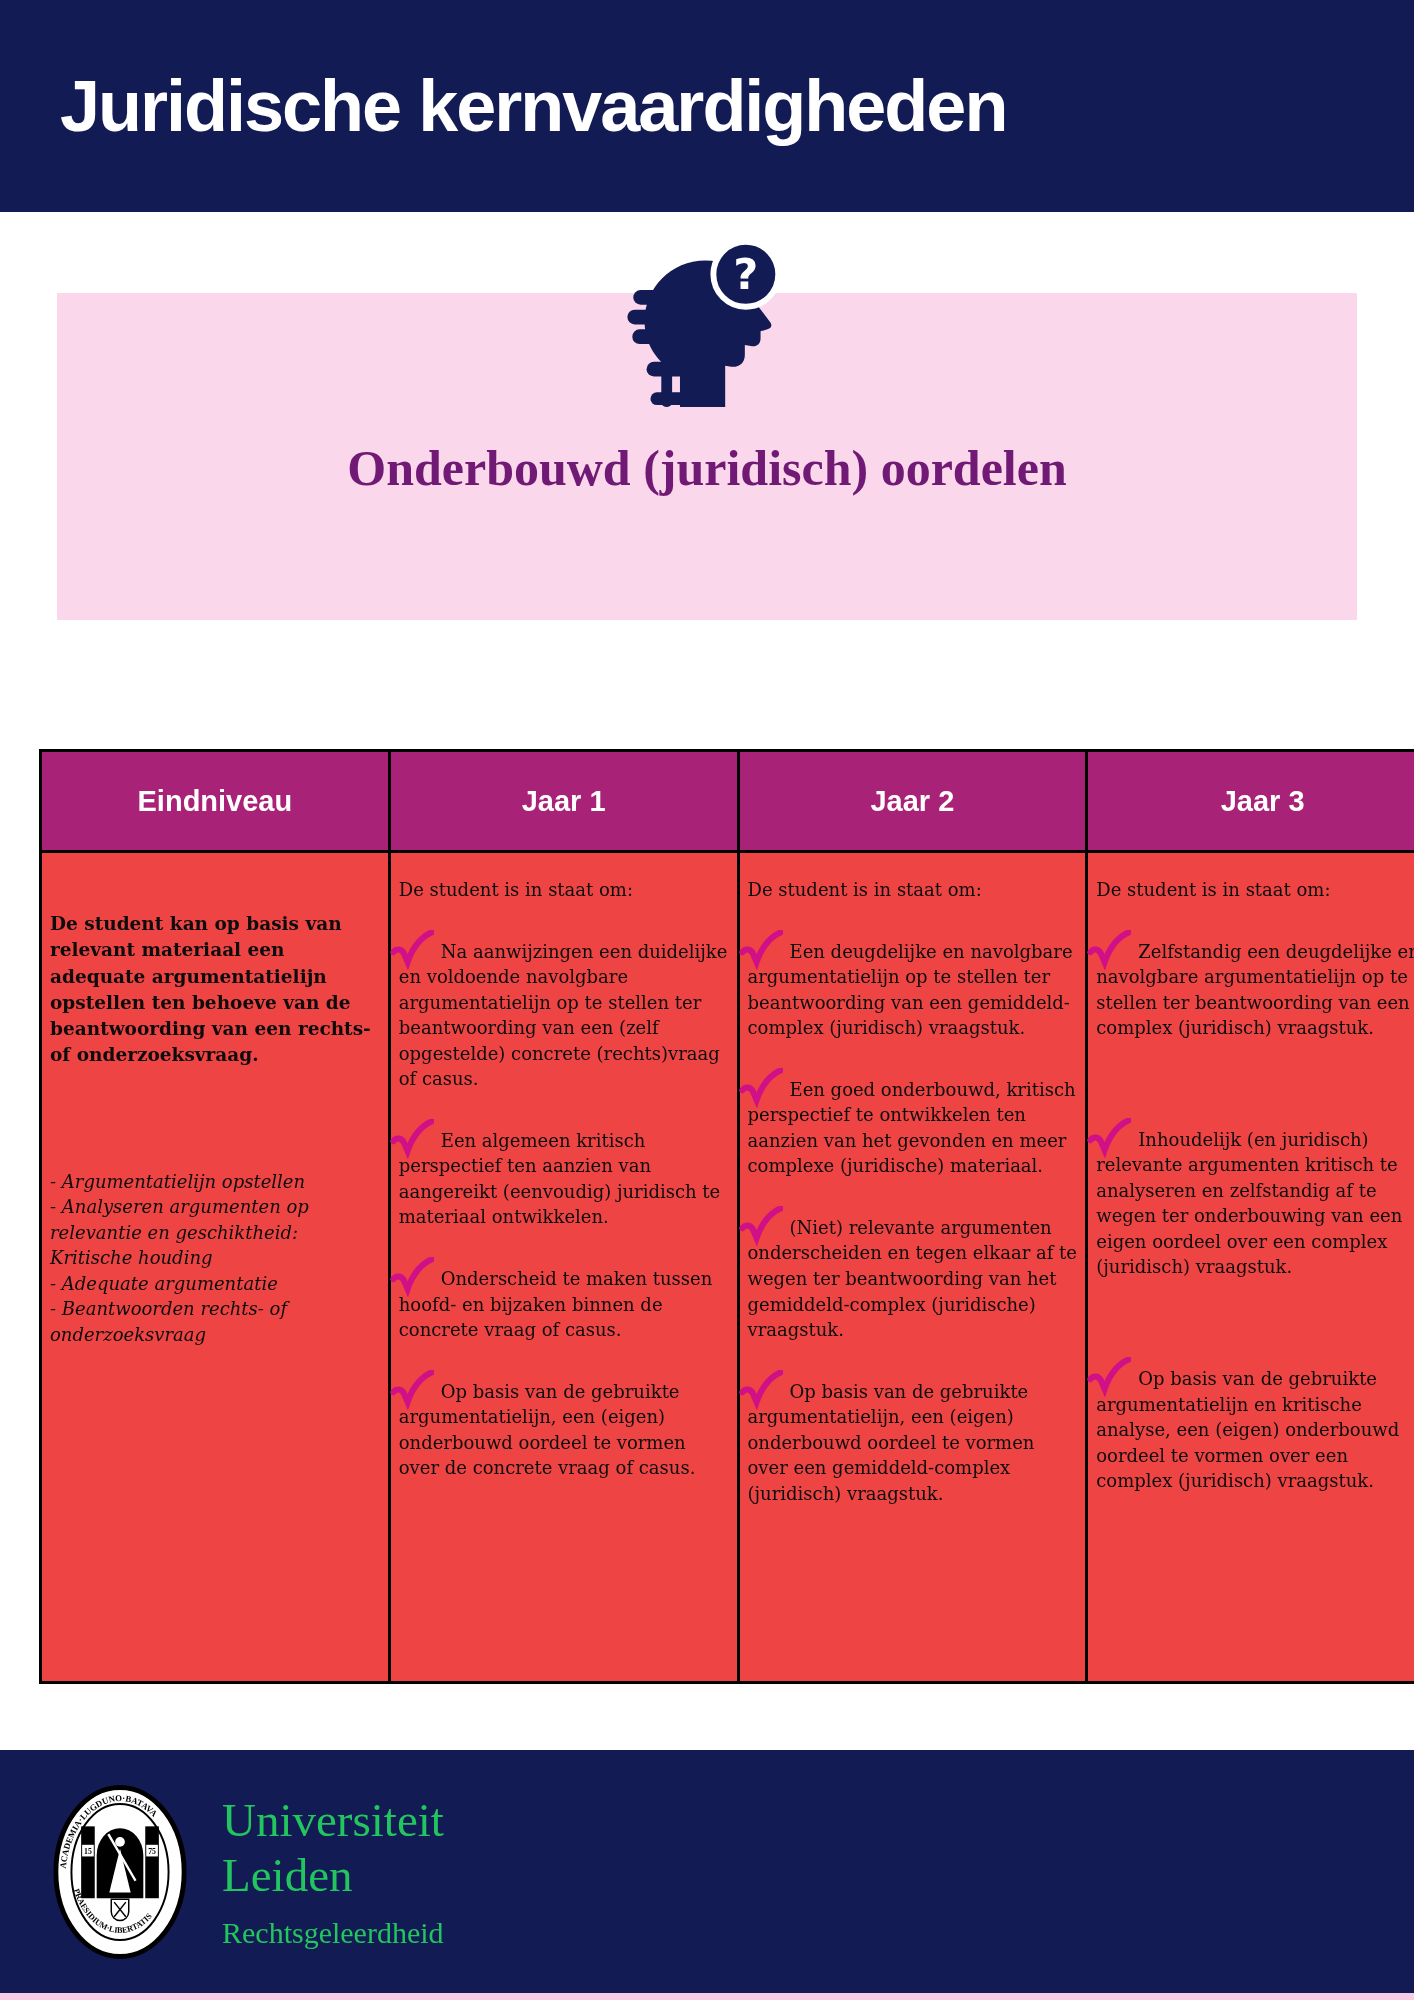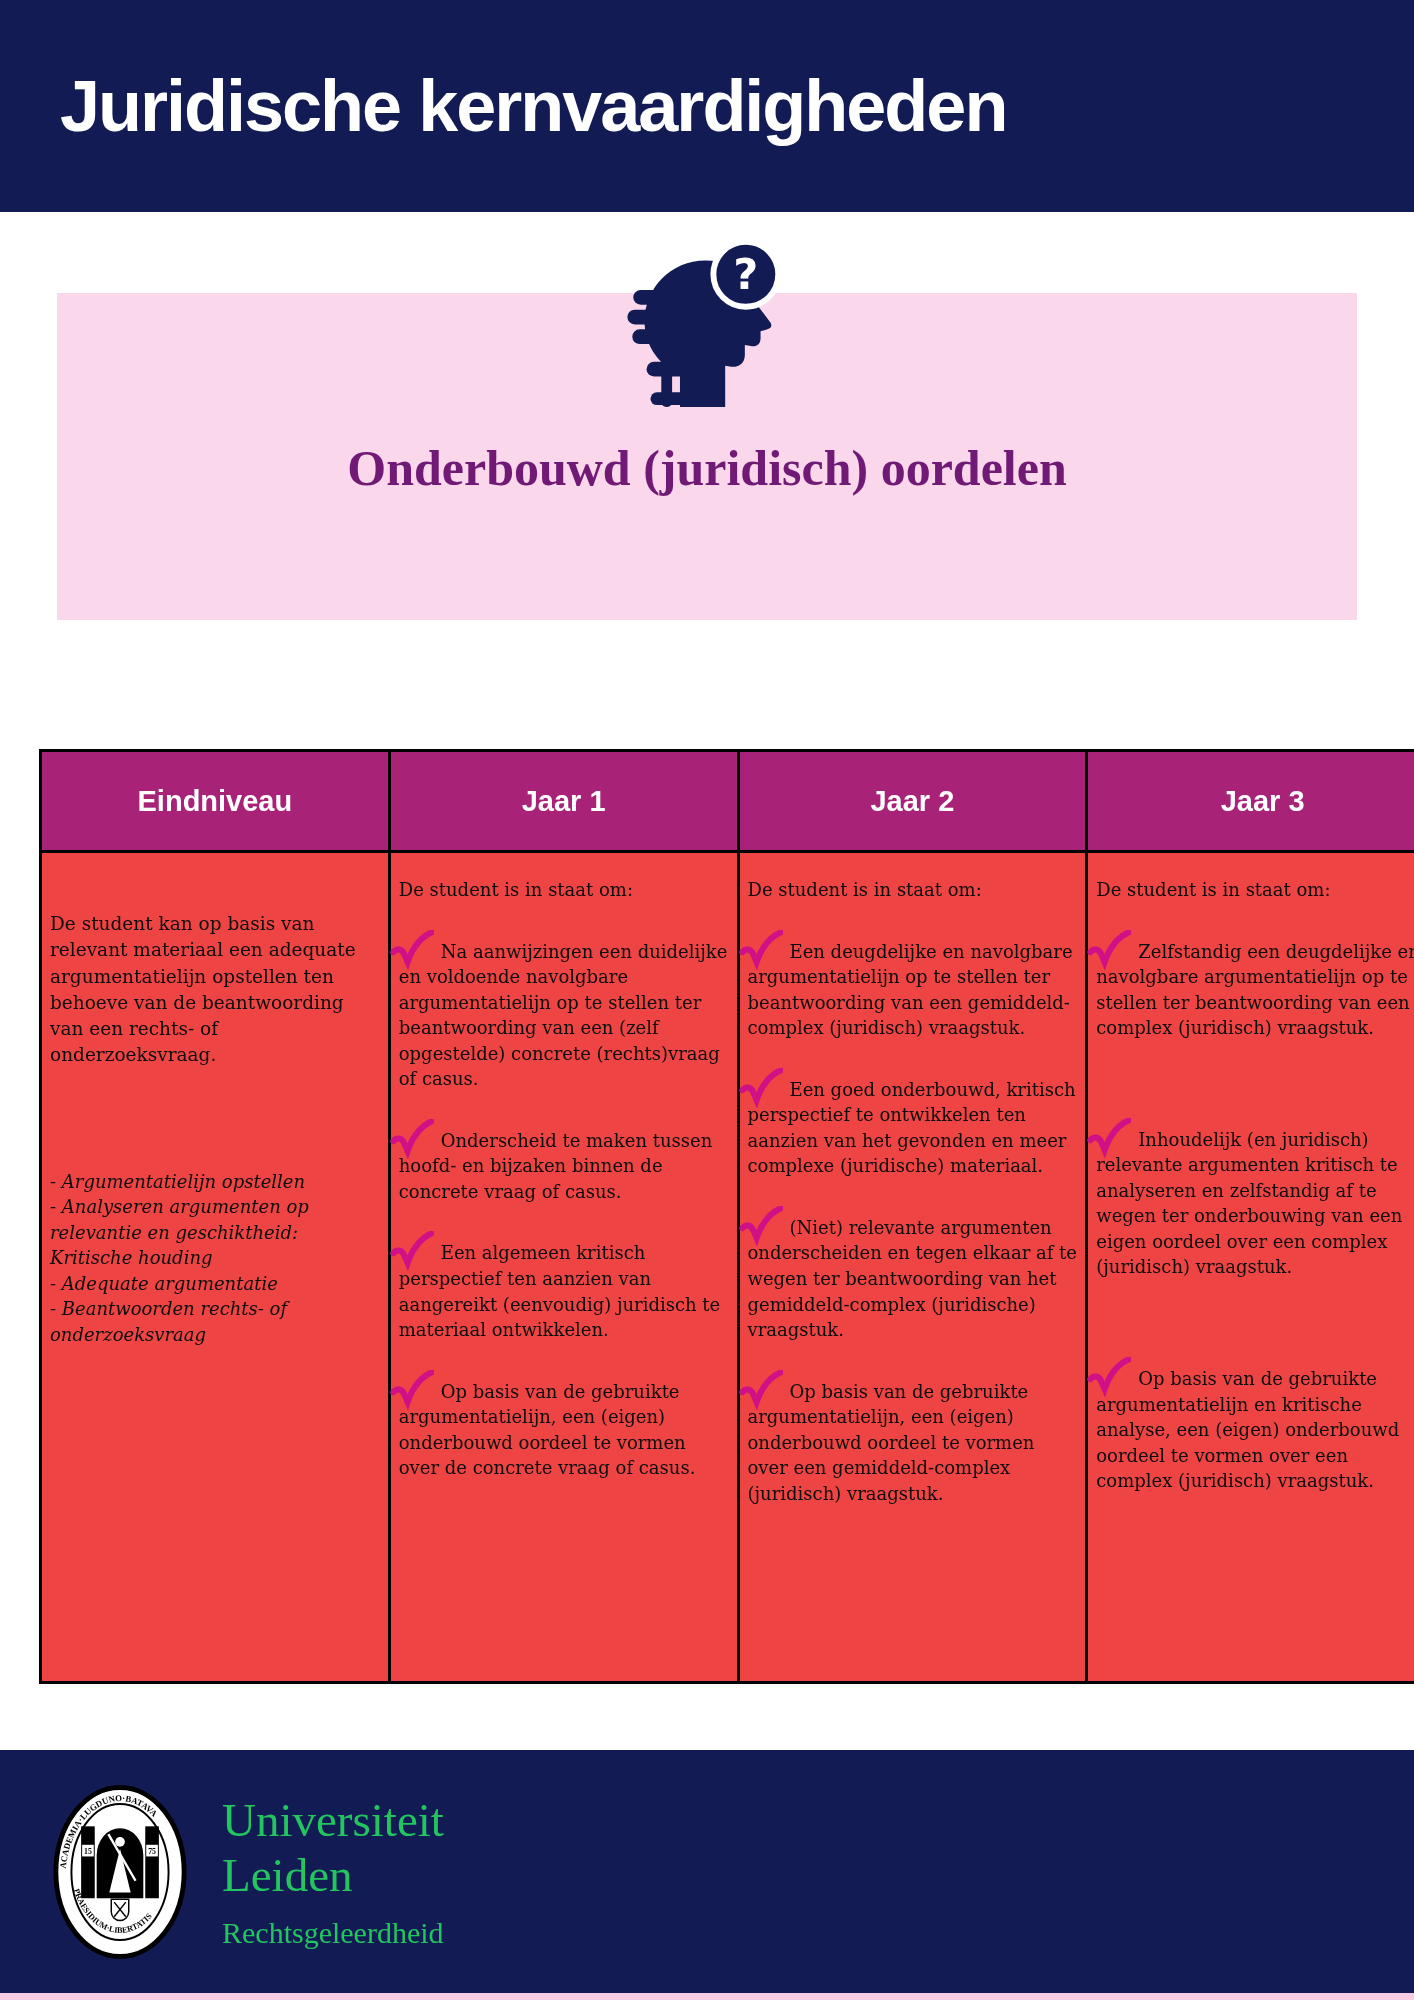--- a/index.html
+++ b/index.html
@@ -63,21 +63,21 @@
   }
   .th:last-child{border-right:none;}
   .tbody{min-height:828px;}
   .cell{
     border-right:3px solid #000;
     padding:24px 8px 30px;
     font-family:"DejaVu Serif","Liberation Serif",serif;
     font-size:18px;line-height:1.42;color:var(--ink);
   }
   .cell:last-child{border-right:none;}
-  .desc{font-weight:400;margin-top:34px;font-size:18.5px;}
+  .desc{font-weight:700;margin-top:34px;font-size:18.5px;}
   .aspects{margin-top:100px;font-style:italic;}
   .intro{}
   .bullet{position:relative;margin-top:36px;text-indent:42px;}
   .col-jaar3 .bullet + .bullet{margin-top:86px;}
   .check{
     position:absolute;left:-9px;top:-9px;
     width:44px;height:40px;text-indent:0;
   }
   
   .footer{
@@ -156,27 +156,27 @@
         <div class="bullet">
           <svg class="check" viewBox="0 0 40 36">
               <path d="M3 20 C6 16 11 17 13 22 L16 29 C21 14 30 5 38 2" stroke="#cf1086" stroke-width="5.5" fill="none" stroke-linecap="round"></path>
             </svg>
           <span>Na aanwijzingen een duidelijke en voldoende navolgbare argumentatielijn op te stellen ter beantwoording van een (zelf opgestelde) concrete (rechts)vraag of casus.</span>
         </div>
         <div class="bullet">
           <svg class="check" viewBox="0 0 40 36">
               <path d="M3 20 C6 16 11 17 13 22 L16 29 C21 14 30 5 38 2" stroke="#cf1086" stroke-width="5.5" fill="none" stroke-linecap="round"></path>
             </svg>
+          <span>Een algemeen kritisch perspectief ten aanzien van aangereikt (eenvoudig) juridisch te materiaal ontwikkelen.</span>
+        </div>
+        <div class="bullet">
+          <svg class="check" viewBox="0 0 40 36">
+              <path d="M3 20 C6 16 11 17 13 22 L16 29 C21 14 30 5 38 2" stroke="#cf1086" stroke-width="5.5" fill="none" stroke-linecap="round"></path>
+            </svg>
           <span>Onderscheid te maken tussen hoofd- en bijzaken binnen de concrete vraag of casus.</span>
-        </div>
-        <div class="bullet">
-          <svg class="check" viewBox="0 0 40 36">
-              <path d="M3 20 C6 16 11 17 13 22 L16 29 C21 14 30 5 38 2" stroke="#cf1086" stroke-width="5.5" fill="none" stroke-linecap="round"></path>
-            </svg>
-          <span>Een algemeen kritisch perspectief ten aanzien van aangereikt (eenvoudig) juridisch te materiaal ontwikkelen.</span>
         </div>
         <div class="bullet">
           <svg class="check" viewBox="0 0 40 36">
               <path d="M3 20 C6 16 11 17 13 22 L16 29 C21 14 30 5 38 2" stroke="#cf1086" stroke-width="5.5" fill="none" stroke-linecap="round"></path>
             </svg>
           <span>Op basis van de gebruikte argumentatielijn, een (eigen) onderbouwd oordeel te vormen over de concrete vraag of casus.</span>
         </div>
       </div>
 
       <div class="cell">

